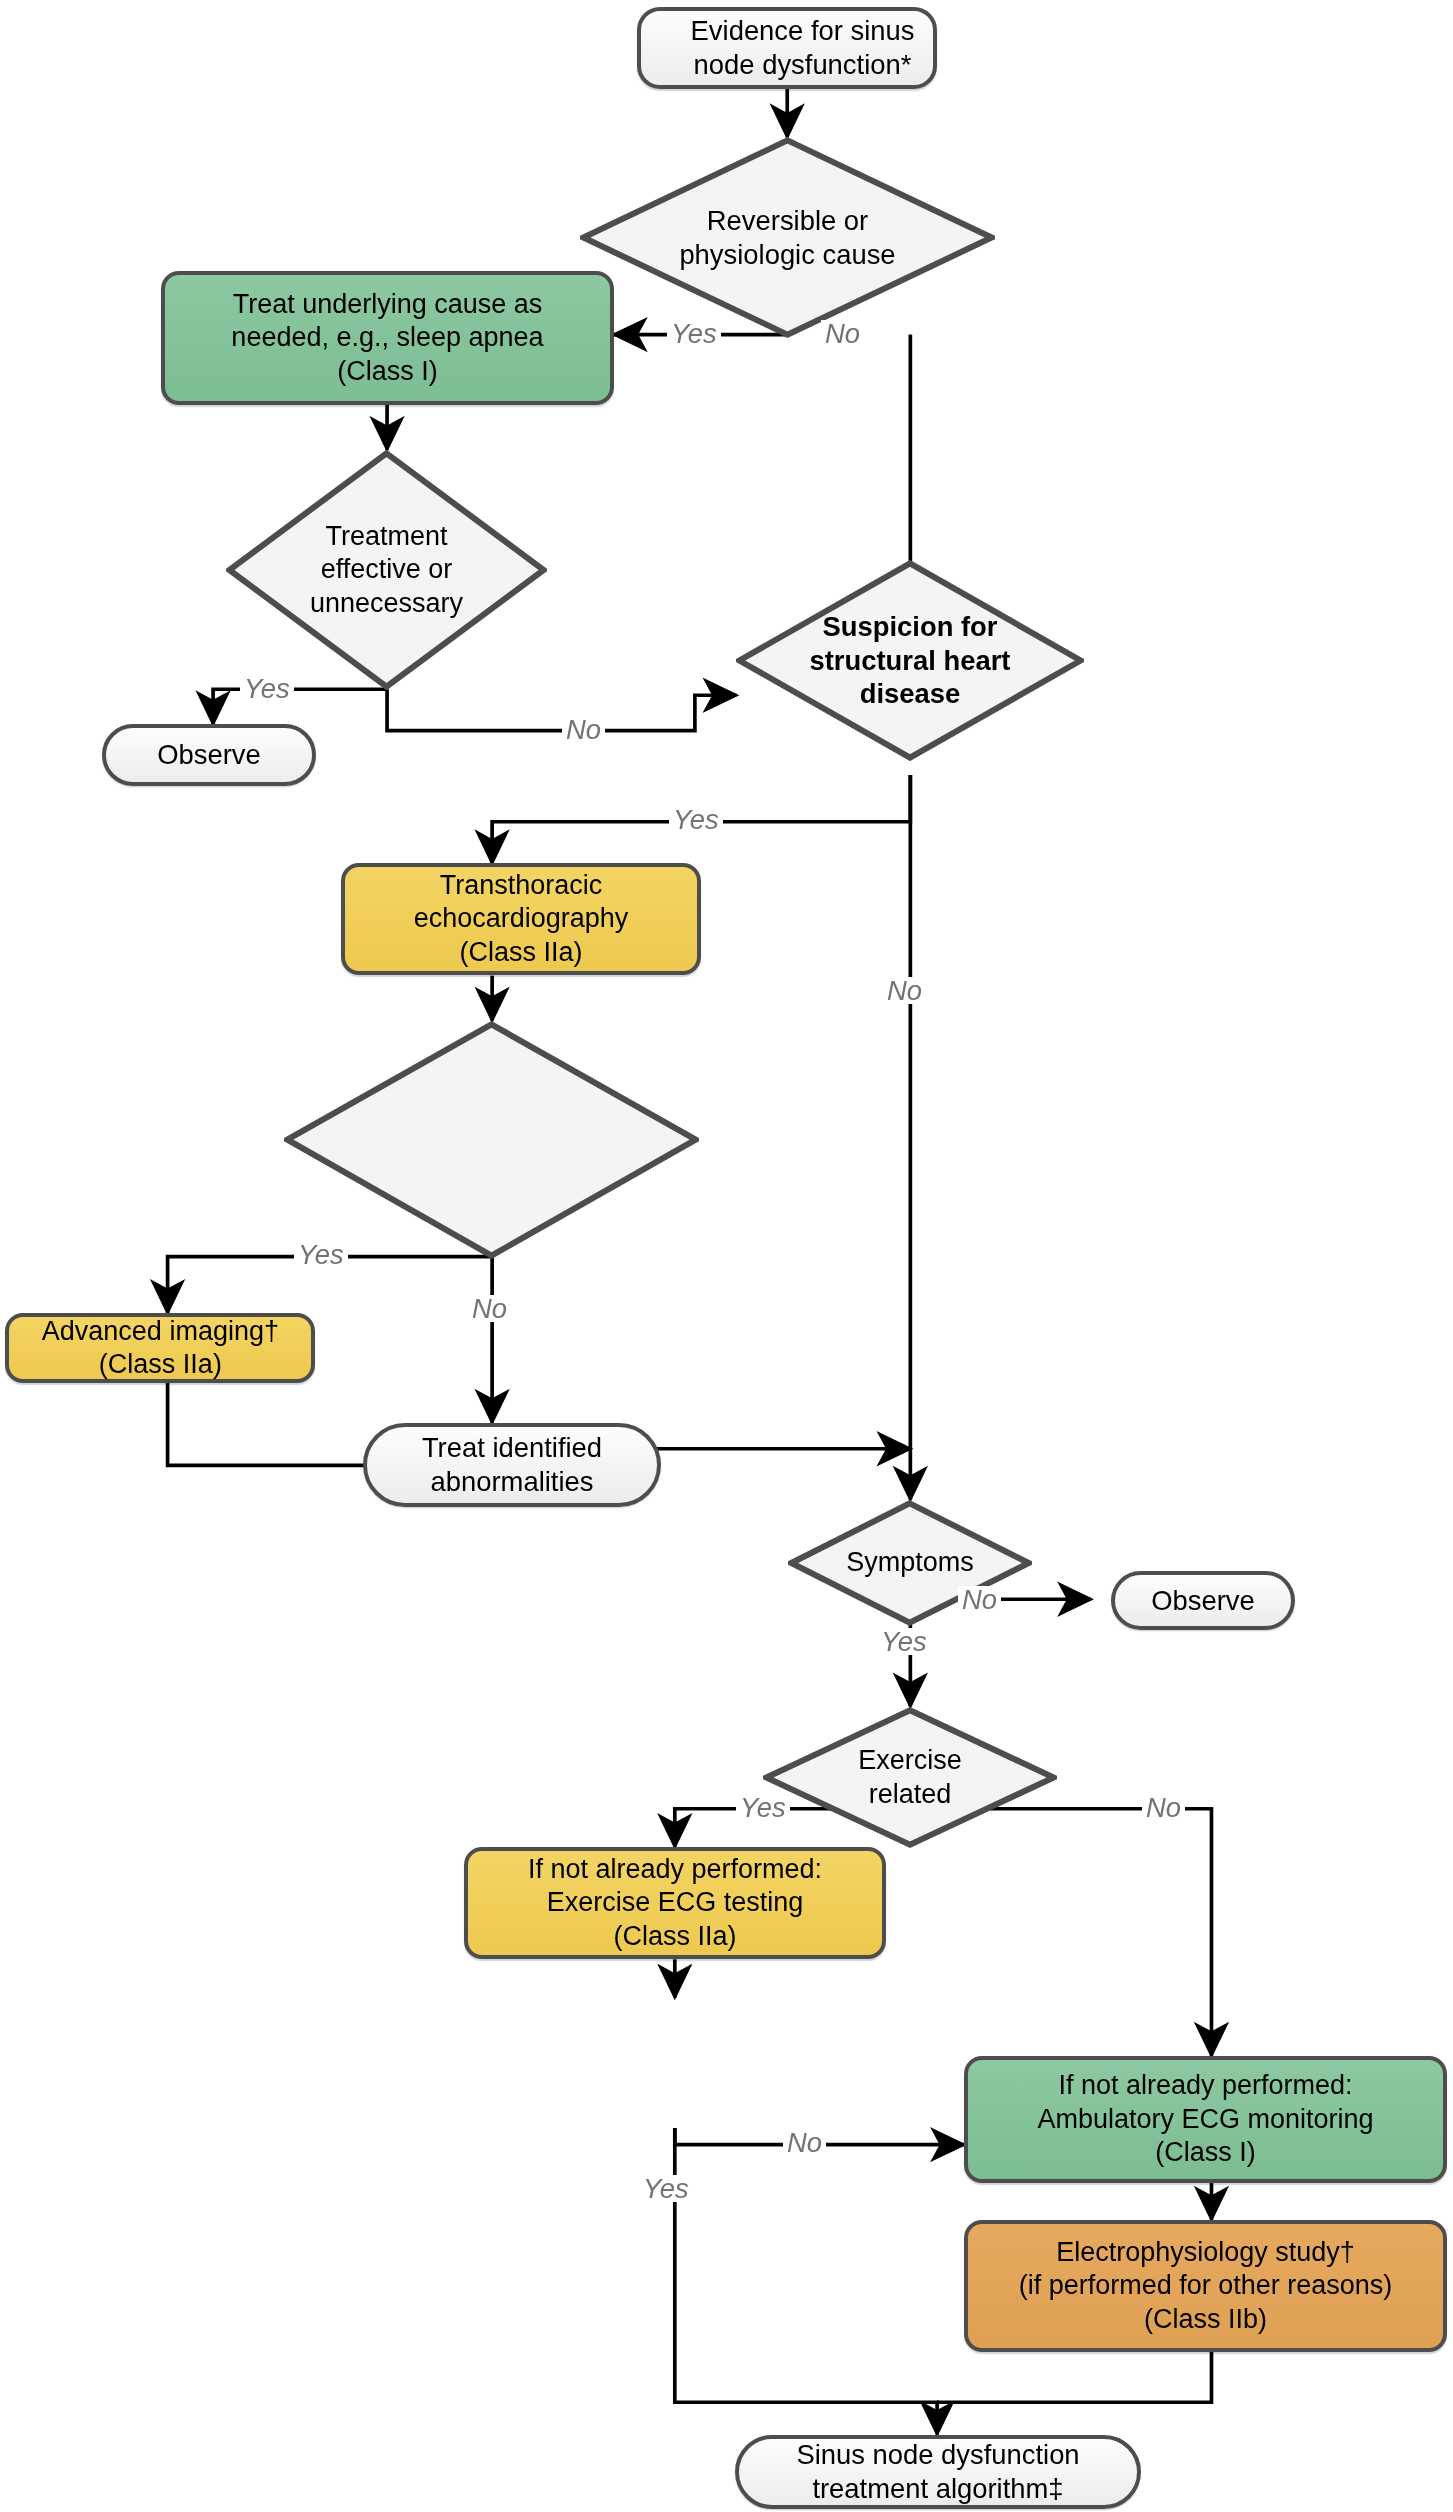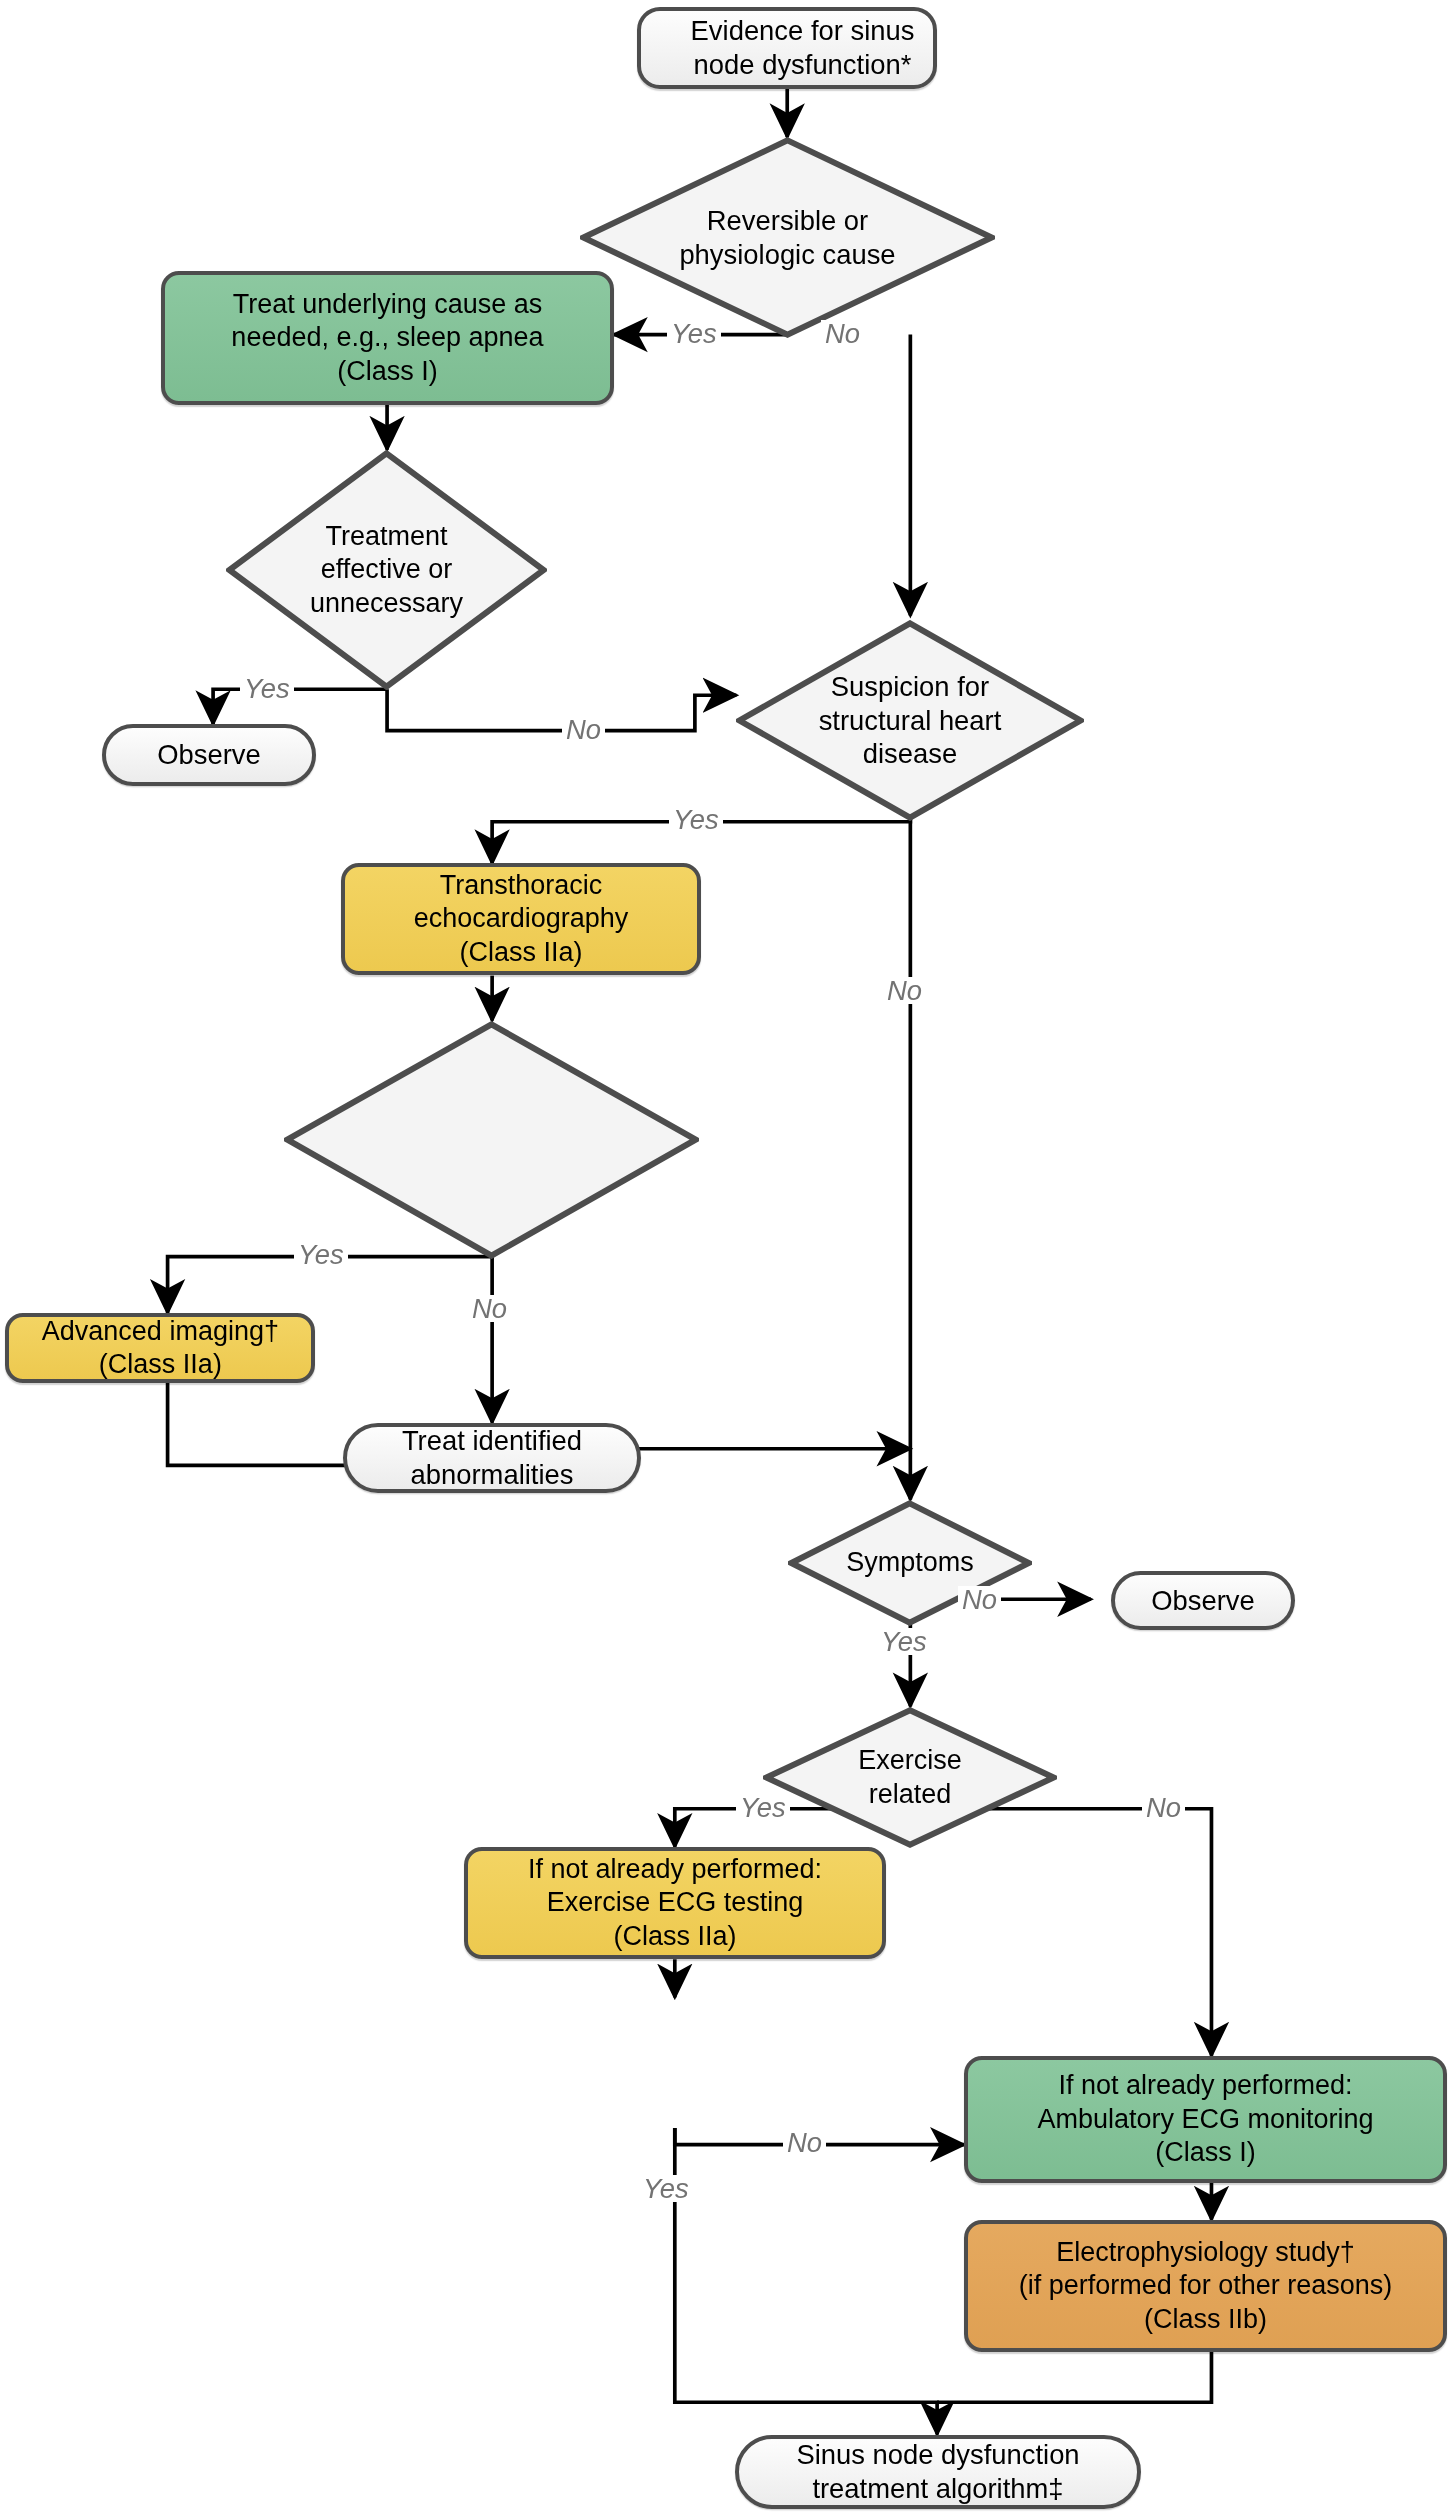--- a/index.html
+++ b/index.html
@@ -110,42 +110,42 @@
     <svg viewBox="0 0 480 358" preserveAspectRatio="none">
       <polygon points="240,5 475,179 240,353 5,179" fill="#f4f4f4" stroke="#4d4d4d" stroke-width="9"></polygon>
     </svg>
     <span class="dtext">Treatment<br>effective or<br>unnecessary</span>
   </div>
 
   <div class="node rrect pill t41" style="left:102px;top:724px;width:214px;height:62px;">
     <span>Observe</span>
   </div>
 
-  <div class="node diamond t41" style="left:736px;top:620px;width:348px;height:201px;">
+  <div class="node diamond t41" style="left:736px;top:560px;width:348px;height:201px;font-weight:bold;">
     <svg viewBox="0 0 520 300" preserveAspectRatio="none">
       <polygon points="260,5 515,150 260,295 5,150" fill="#f4f4f4" stroke="#4d4d4d" stroke-width="9"></polygon>
     </svg>
     <span class="dtext">Suspicion for<br>structural heart<br>disease</span>
   </div>
 
   <div class="node rrect yellow t40" style="left:341px;top:863px;width:360px;height:112px;">
     <span>Transthoracic<br>echocardiography<br>(Class IIa)</span>
   </div>
 
   <div class="node diamond t40" style="left:284px;top:1021px;width:415px;height:238px;">
     <svg viewBox="0 0 620 355" preserveAspectRatio="none">
       <polygon points="310,5 615,177 310,350 5,177" fill="#f4f4f4" stroke="#4d4d4d" stroke-width="9"></polygon>
     </svg>
   </div>
 
   <div class="node rrect pill yellow t40" style="left:5.4px;top:1313px;width:310px;height:70px;">
     <span>Advanced imaging†<br>(Class IIa)</span>
   </div>
 
-  <div class="node rrect pill t41" style="left:343px;top:1423px;width:298px;height:70px;">
+  <div class="node rrect pill t41" style="left:363px;top:1423px;width:298px;height:84px;">
     <span>Treat identified<br>abnormalities</span>
   </div>
 
   <div class="node diamond t40" style="left:788px;top:1500px;width:244px;height:126px;">
     <svg viewBox="0 0 365 188" preserveAspectRatio="none">
       <polygon points="182,5 360,94 182,183 5,94" fill="#f4f4f4" stroke="#4d4d4d" stroke-width="9"></polygon>
     </svg>
     <span class="dtext">Symptoms</span>
   </div>
 

